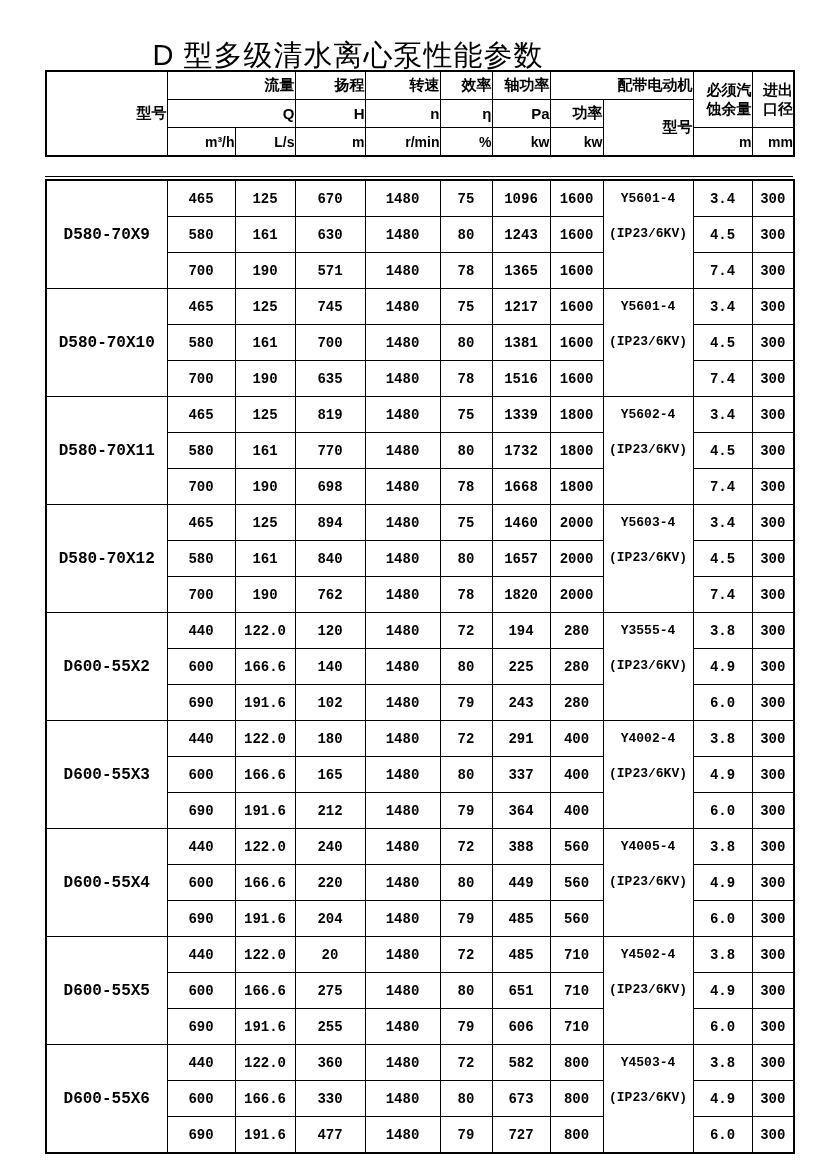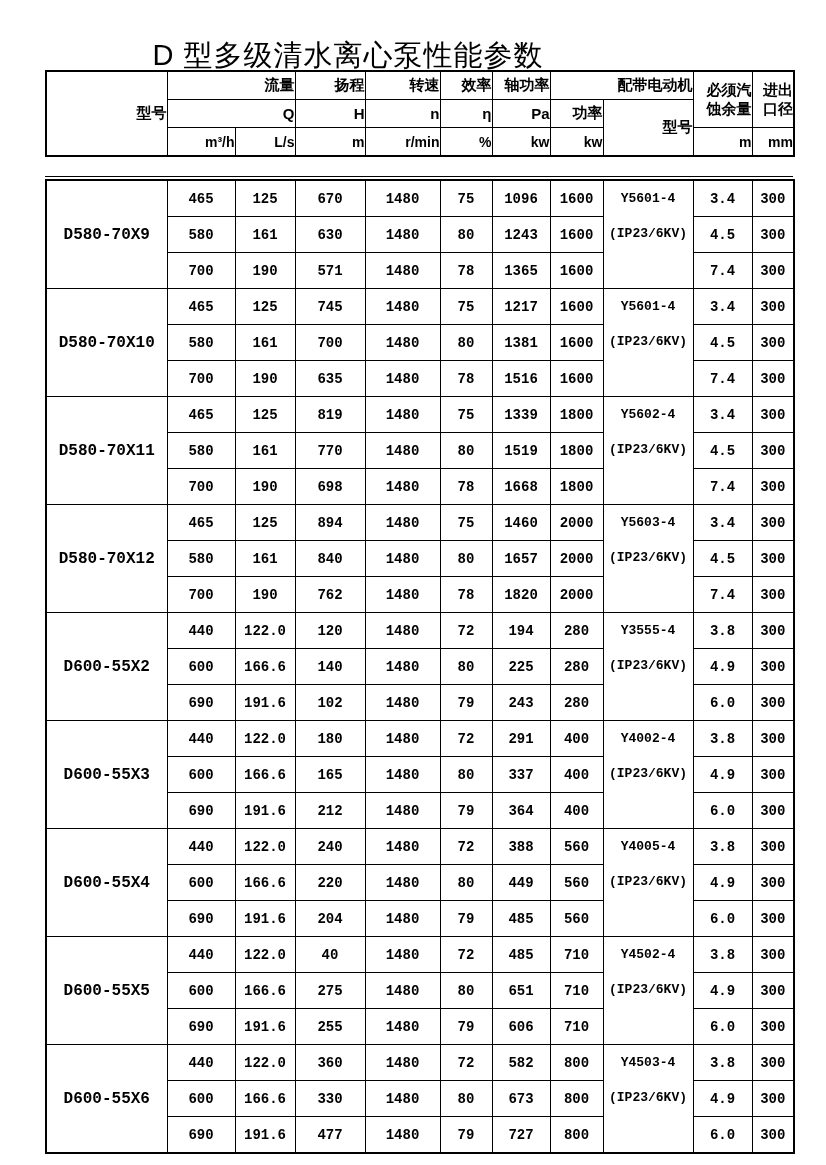--- a/index.html
+++ b/index.html
@@ -227,21 +227,21 @@
             </td>
             <td>3.4</td>
             <td>300</td>
           </tr>
           <tr>
             <td>580</td>
             <td>161</td>
             <td>770</td>
             <td>1480</td>
             <td>80</td>
-            <td>1519</td>
+            <td>1732</td>
             <td>1800</td>
             <td>4.5</td>
             <td>300</td>
           </tr>
           <tr>
             <td>700</td>
             <td>190</td>
             <td>698</td>
             <td>1480</td>
             <td>78</td>
@@ -399,21 +399,21 @@
             <td>79</td>
             <td>485</td>
             <td>560</td>
             <td>6.0</td>
             <td>300</td>
           </tr>
           <tr>
             <td rowspan="3" class="model-cell">D600-55X5</td>
             <td>440</td>
             <td>122.0</td>
-            <td>40</td>
+            <td>20</td>
             <td>1480</td>
             <td>72</td>
             <td>485</td>
             <td>710</td>
             <td rowspan="3" class="motor-cell">
               <div class="mline">Y4502-4</div>
               <div class="mline">(IP23/6KV)</div>
             </td>
             <td>3.8</td>
             <td>300</td>

